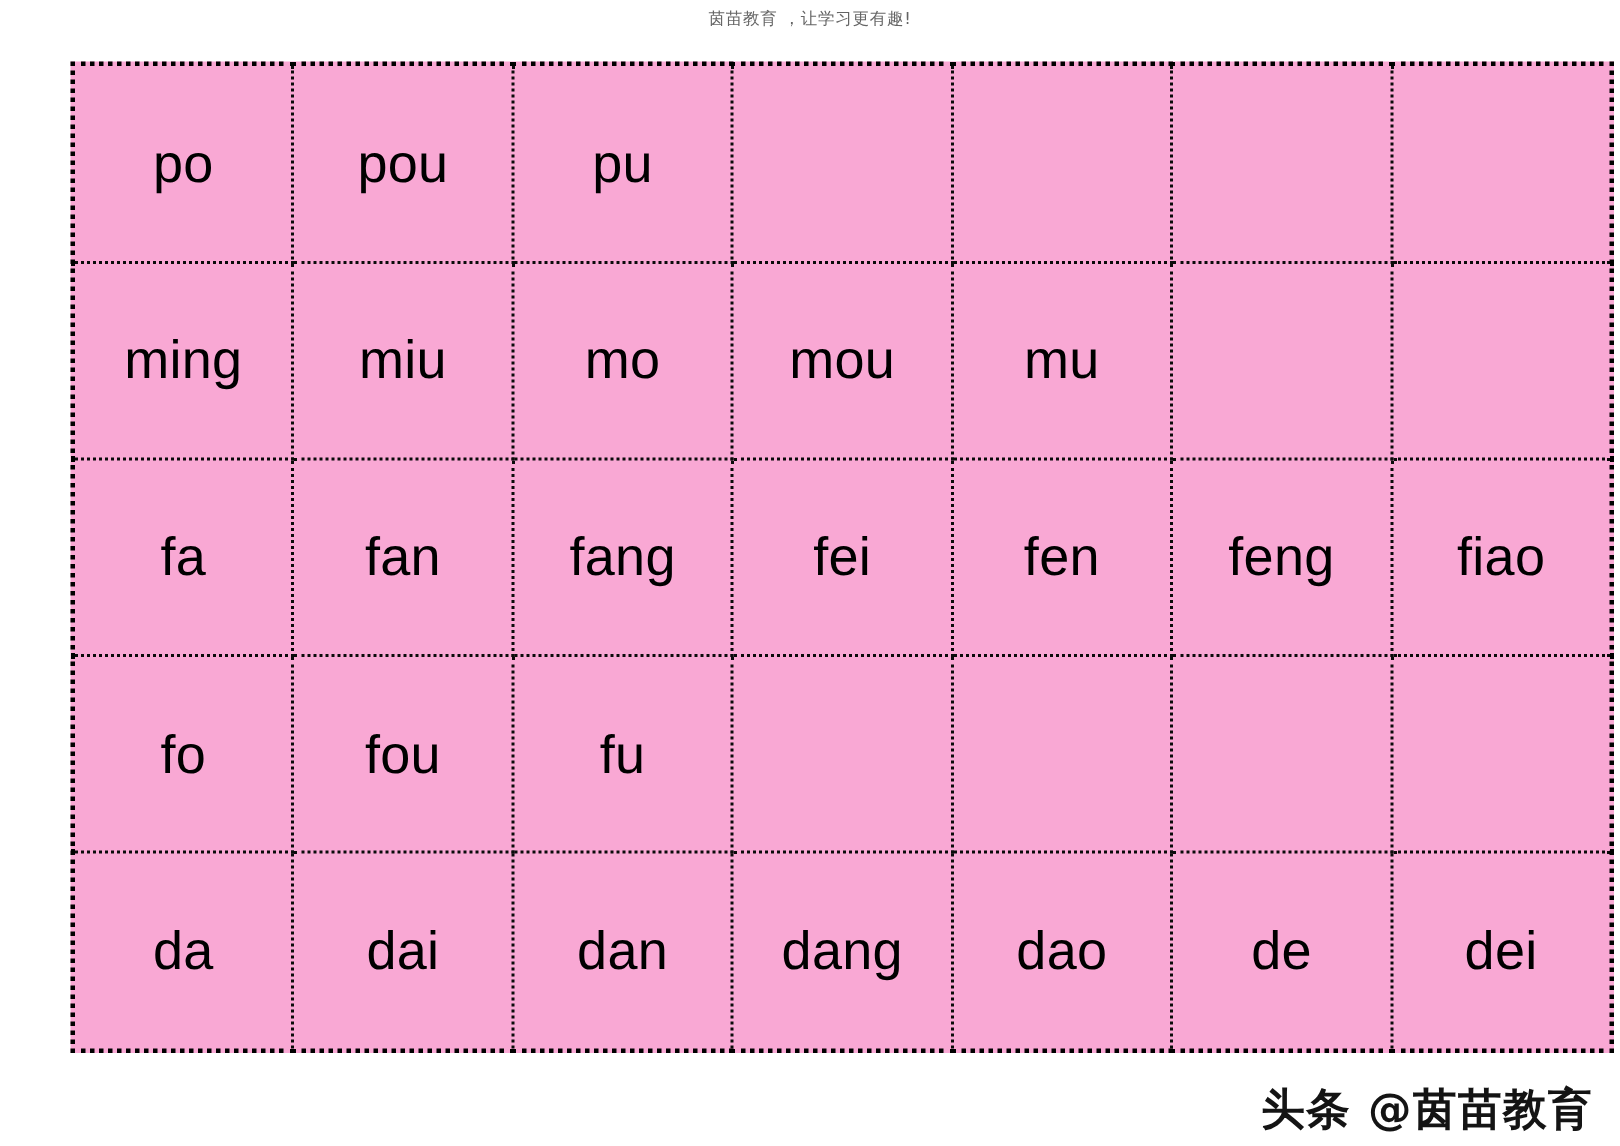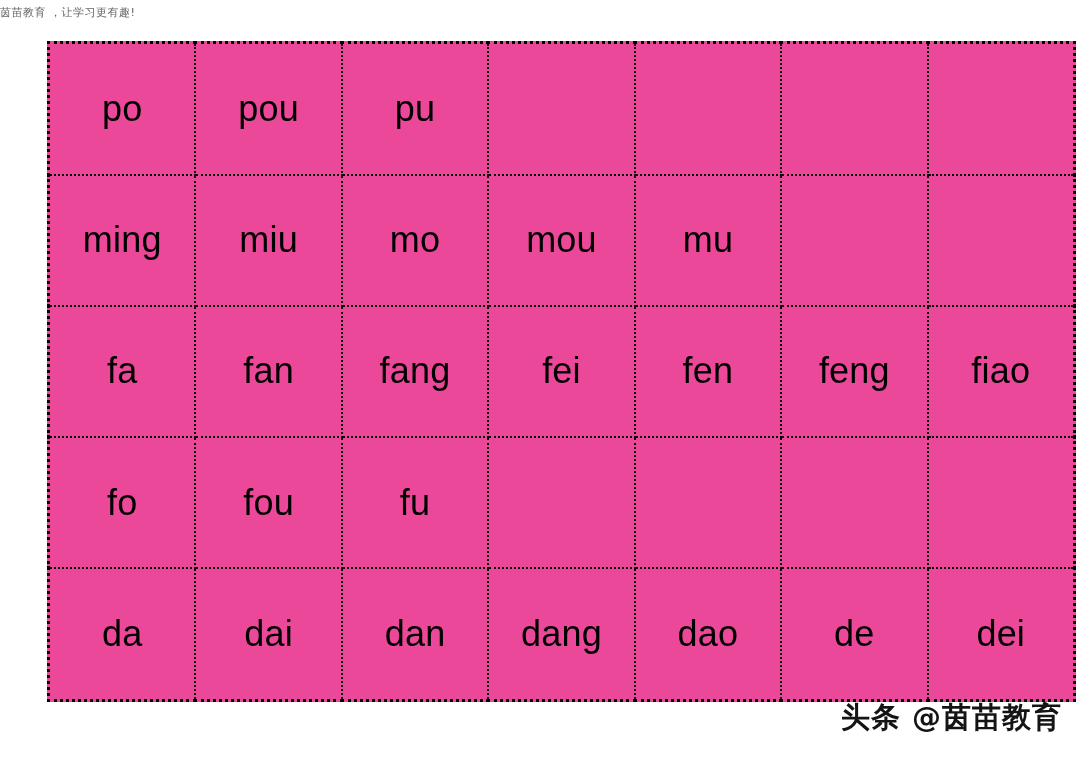--- a/index.html
+++ b/index.html
@@ -15,21 +15,21 @@
     font-family: "Liberation Sans", "DejaVu Sans", sans-serif;
     overflow: hidden;
   }
 
   
   .page-header {
     position: absolute;
     top: 6px;
     left: 0;
     width: 1080px;
-    text-align: left;
+    text-align: center;
     font-family: "DejaVu Sans", "Liberation Sans", sans-serif;
     font-size: 11px;
     line-height: 14px;
     color: #4a4a4a;
     letter-spacing: 0.5px;
     white-space: nowrap;
     opacity: 0.85;
   }
 
   
@@ -40,21 +40,21 @@
     width: 1011px;
     height: 661px;
   }
 
   table.pinyin-table {
     width: 1011px;
     height: 661px;
     border-collapse: collapse;
     table-layout: fixed;
     border: 3px dotted #000000;
-    background: #ec4899;
+    background: #f9a8d4;
   }
 
   table.pinyin-table td {
     border: 2px dotted #0a0a0a;
     text-align: center;
     vertical-align: middle;
     padding: 0;
     width: 144.43px;
     height: 73.4px;
     font-family: "Liberation Sans", "DejaVu Sans", sans-serif;
@@ -66,21 +66,21 @@
   }
 
   td.empty-cell {
     color: transparent;
   }
 
   
   .watermark {
     position: absolute;
     right: 18px;
-    bottom: 30px;
+    bottom: 8px;
     font-family: "DejaVu Sans", "Liberation Sans", sans-serif;
     font-size: 29px;
     font-weight: 700;
     color: #141414;
     letter-spacing: 1px;
     white-space: nowrap;
     line-height: 34px;
     margin-left: 36px;
   }
 </style>

